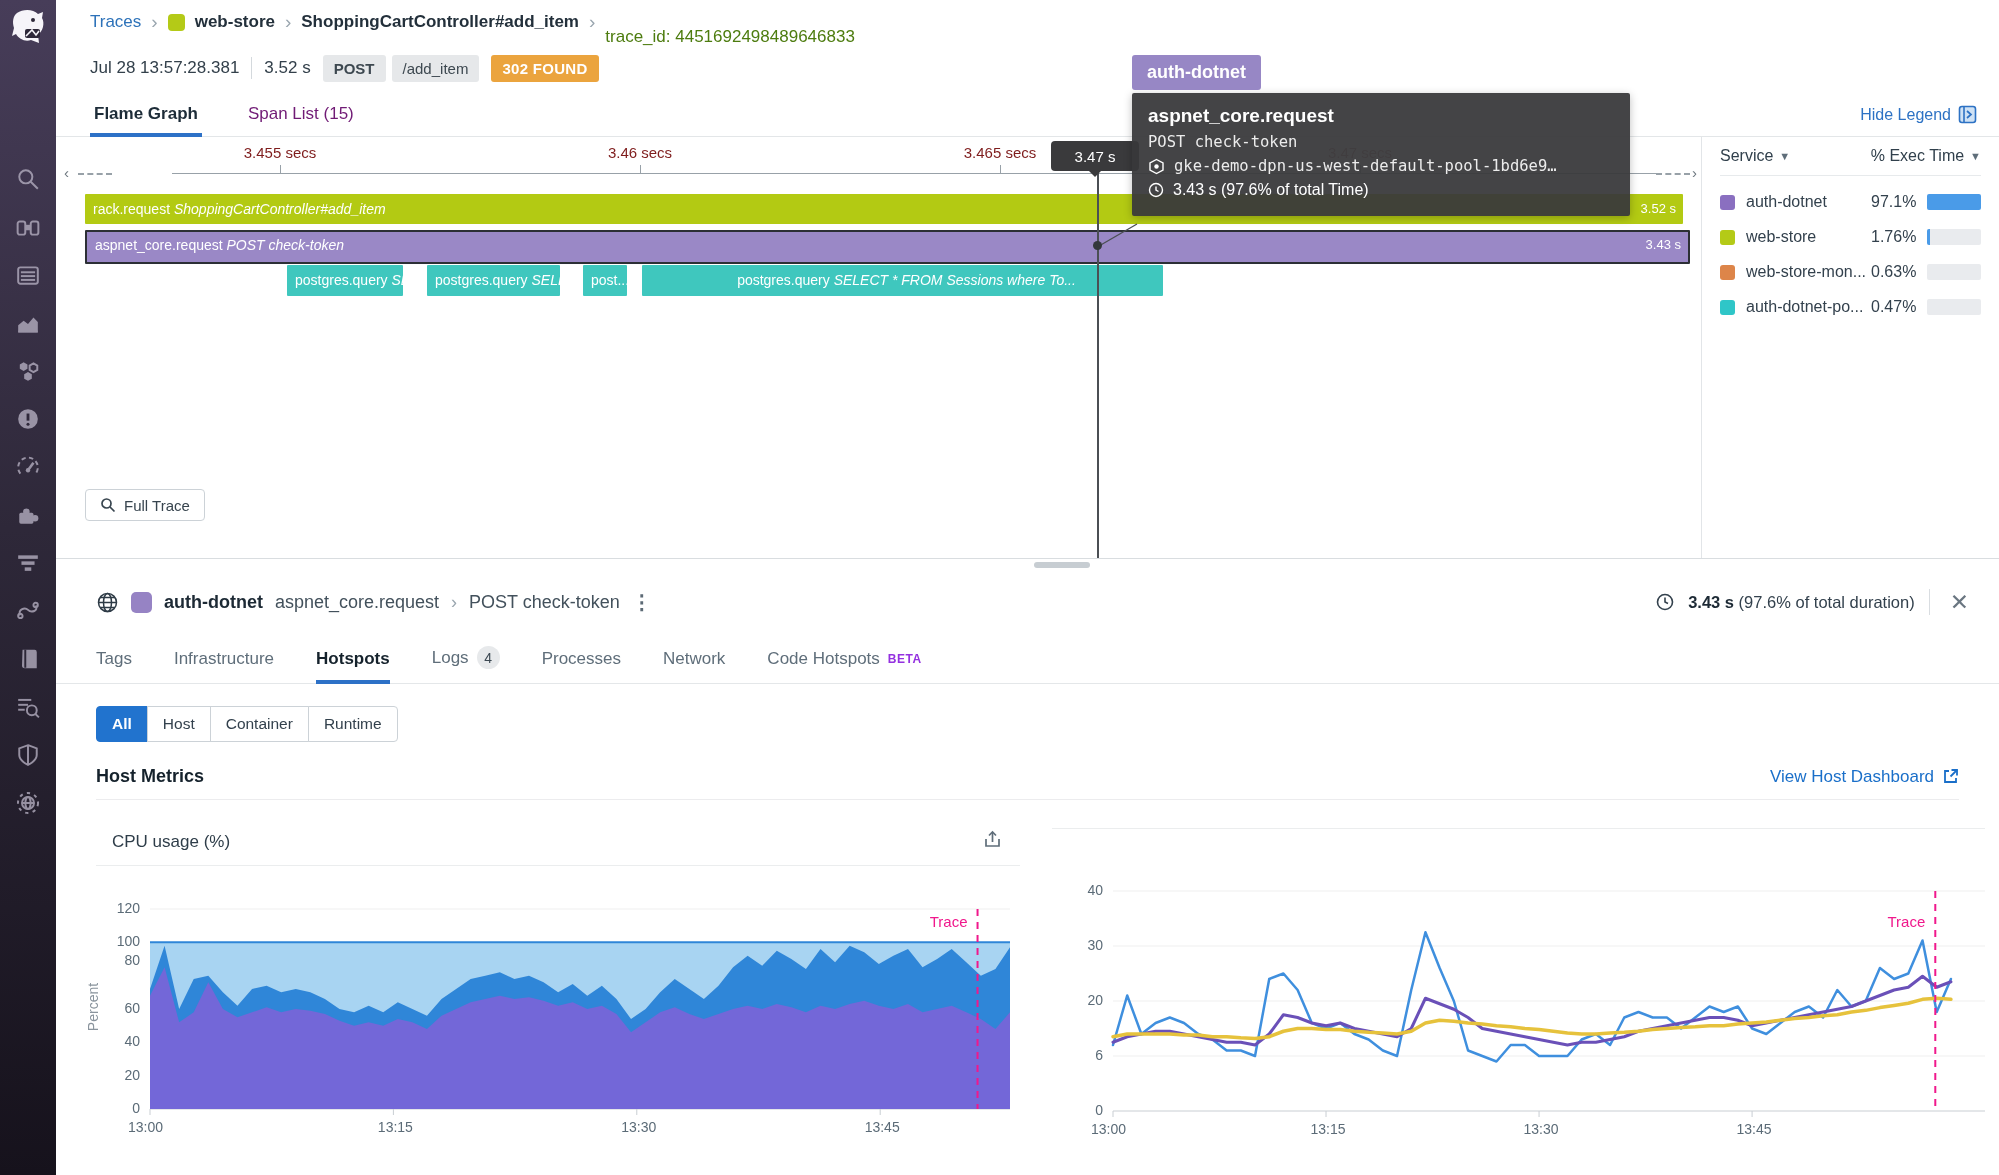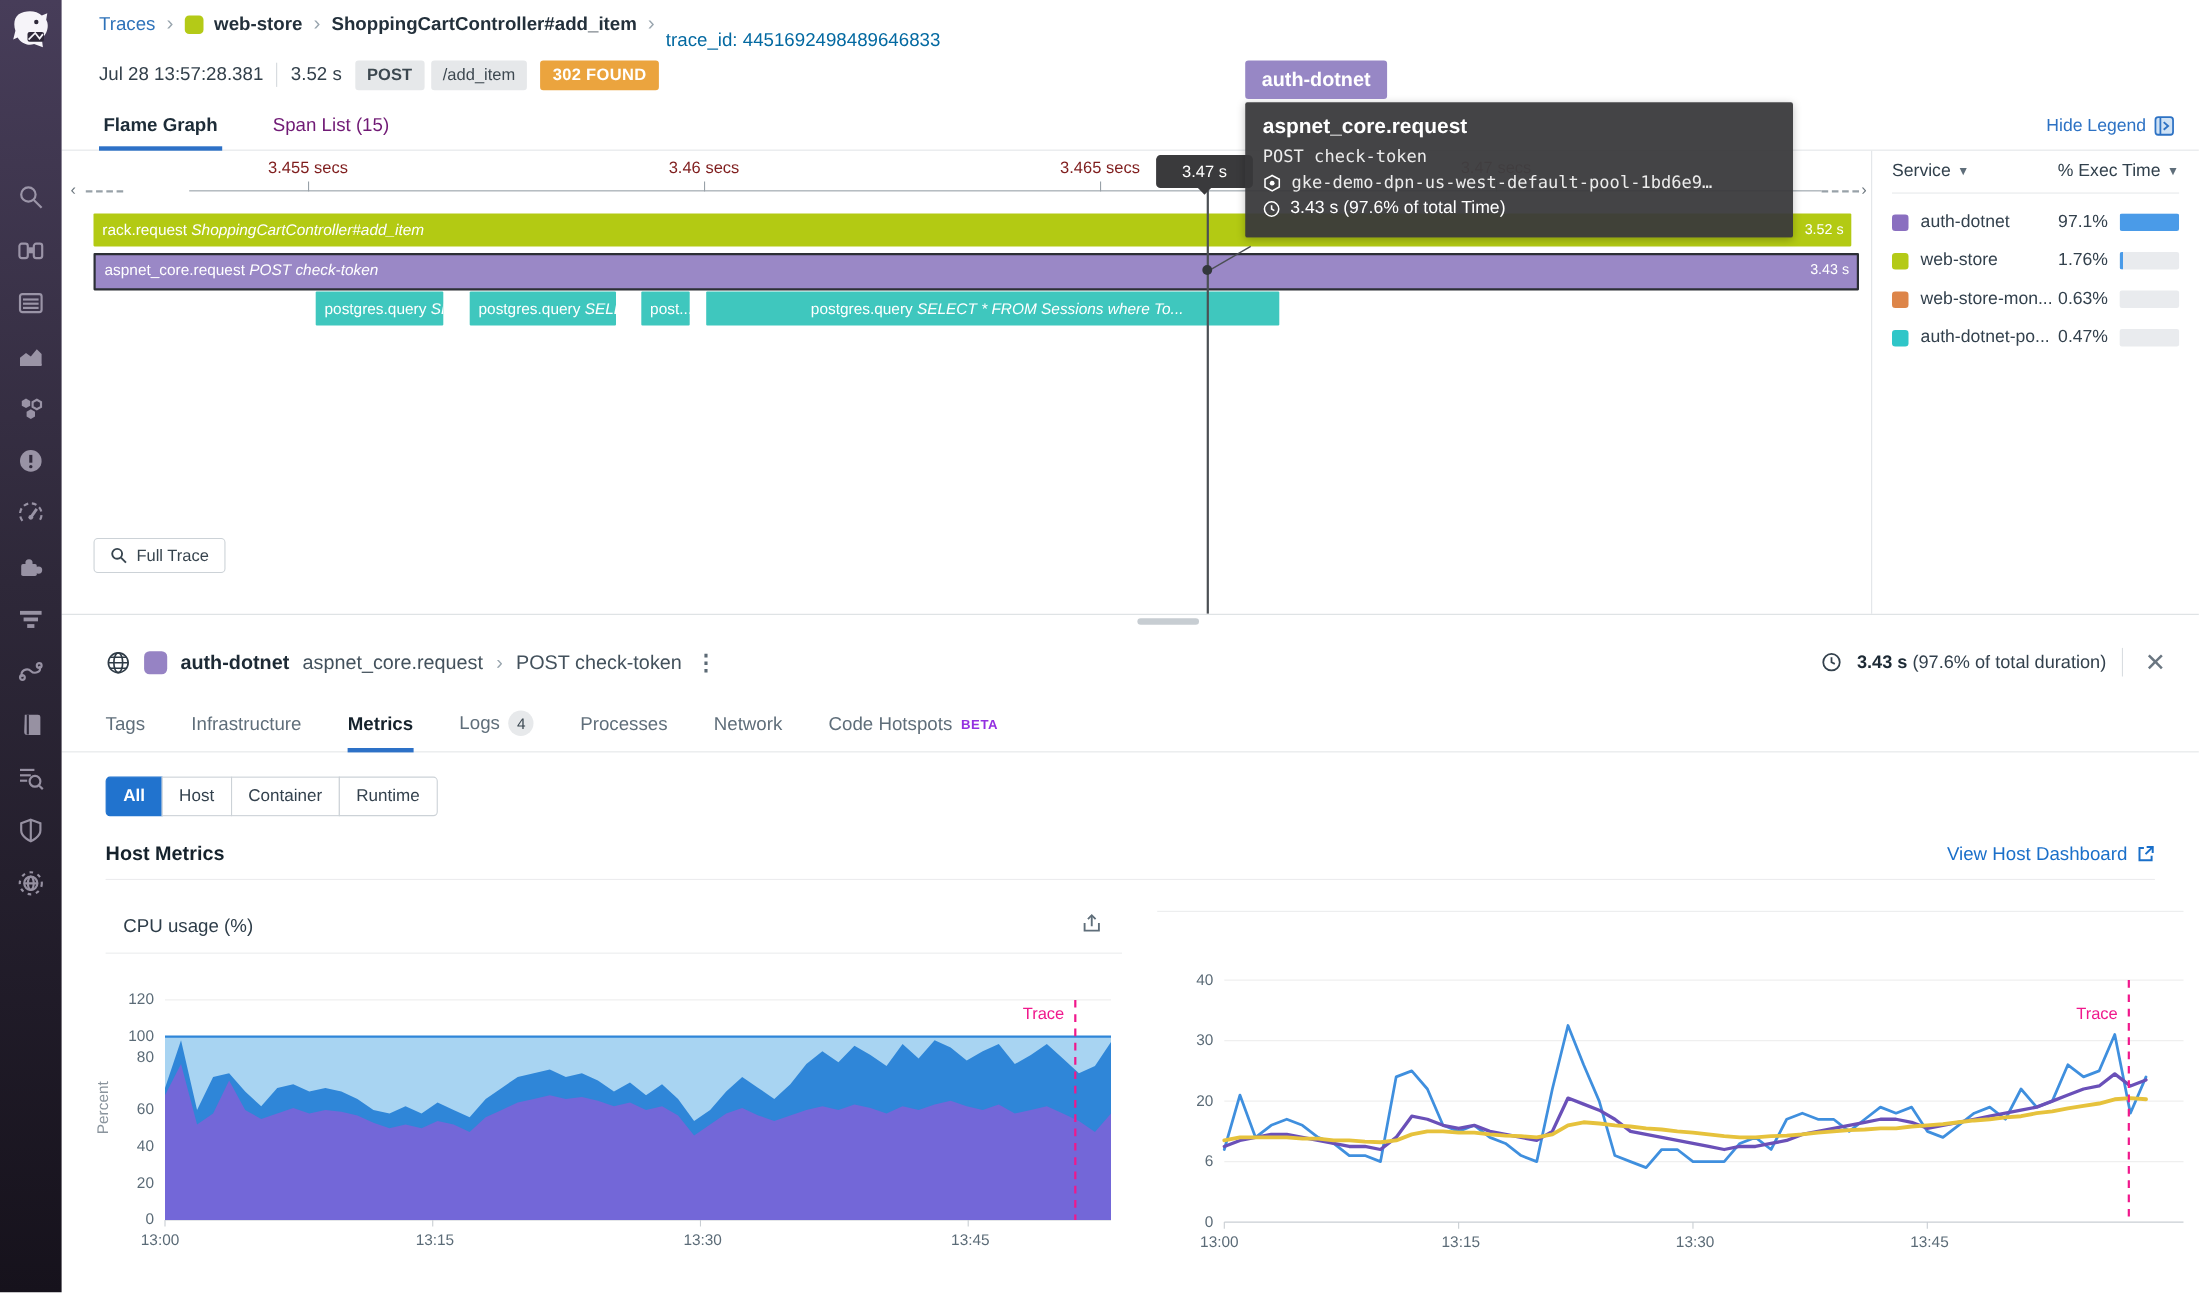--- a/index.html
+++ b/index.html
@@ -14,21 +14,21 @@
   .nav-ic{width:24px;height:24px;opacity:.78;cursor:pointer;}
   .nav-ic svg{stroke:#b6b0c2;fill:none;stroke-width:1.8;}
   .nav-ic svg .f{fill:#b6b0c2;stroke:none;}
   
   .main{position:absolute;left:56px;top:0;width:1943px;height:935px;background:#fff;}
   .crumbs{height:44px;display:flex;align-items:center;gap:10px;padding-left:34px;font-size:17px;}
   .crumbs .lnk{color:#2d72b9;cursor:pointer;}
   .crumbs .sep{color:#9aa6af;font-size:19px;}
   .svc-dot{width:17px;height:17px;border-radius:4px;background:#b4ca17;display:inline-block;}
   .crumbs b{color:#23303b;font-weight:700;}
-  .crumbs .muted{color:#0369a1;margin-top:29px;}
+  .crumbs .muted{color:#4d7c0f;margin-top:29px;}
   .meta{height:48px;display:flex;align-items:center;gap:12px;padding-left:34px;font-size:17px;color:#33404b;}
   .meta .vbar{width:1px;height:22px;background:#d4d9dd;}
   .chip{background:#e6e8ea;border-radius:3px;padding:5px 11px;font-size:15px;color:#3d4850;}
   .chip.b{font-weight:700;}
   .chip.status{background:#eba43e;color:#fff;font-weight:700;letter-spacing:.3px;}
   .view-tabs{height:44px;display:flex;align-items:flex-end;padding:0 22px 0 34px;border-bottom:1px solid #e3e6e8;}
   .vt{font-size:17px;color:#701a75;padding:0 4px 12px 4px;margin-right:42px;cursor:pointer;position:relative;}
   .vt.active{color:#1d2c38;font-weight:700;}
   .vt.active::after{content:"";position:absolute;left:0;right:0;bottom:-1px;height:4px;background:#2d71c7;}
   .hide-legend{margin-left:auto;color:#2d72c4;font-size:16px;display:flex;gap:7px;align-items:center;padding-bottom:12px;cursor:pointer;}
@@ -346,21 +346,21 @@
     </div>
 
     <div class="sp-tabs" id="sp-tabs">
         <div class="sp-tab">
           <span>Tags</span>
         </div>
         <div class="sp-tab">
           <span>Infrastructure</span>
         </div>
         <div class="sp-tab active">
-          <span>Metrics</span>
+          <span>Hotspots</span>
         </div>
         <div class="sp-tab">
           <span>Logs</span>
           <span class="badge-n">4</span>
         </div>
         <div class="sp-tab">
           <span>Processes</span>
         </div>
         <div class="sp-tab">
           <span>Network</span>

